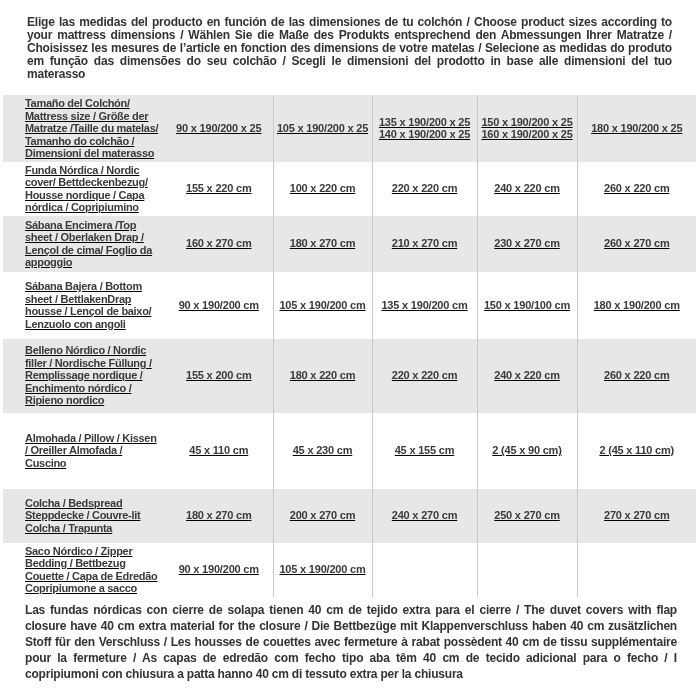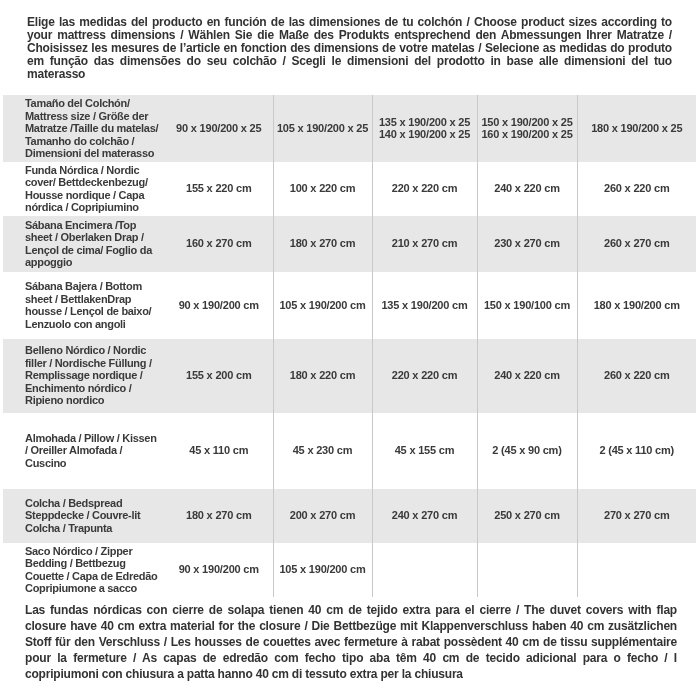--- a/index.html
+++ b/index.html
@@ -18,20 +18,21 @@
     letter-spacing: -0.2px;
     text-align: justify;
     color: #333333;
     padding: 16px 28px 0 27px;
   }
   table.size-table {
     border-collapse: collapse;
     table-layout: fixed;
     width: 693px;
     margin: 14px 4px 0 3px;
+    text-decoration: underline;
   }
   table.size-table td {
     font-weight: bold;
     font-size: 11px;
     line-height: 12.5px;
     color: #3a3a3a;
     vertical-align: middle;
     overflow: hidden;
   }
   td.row-label {

